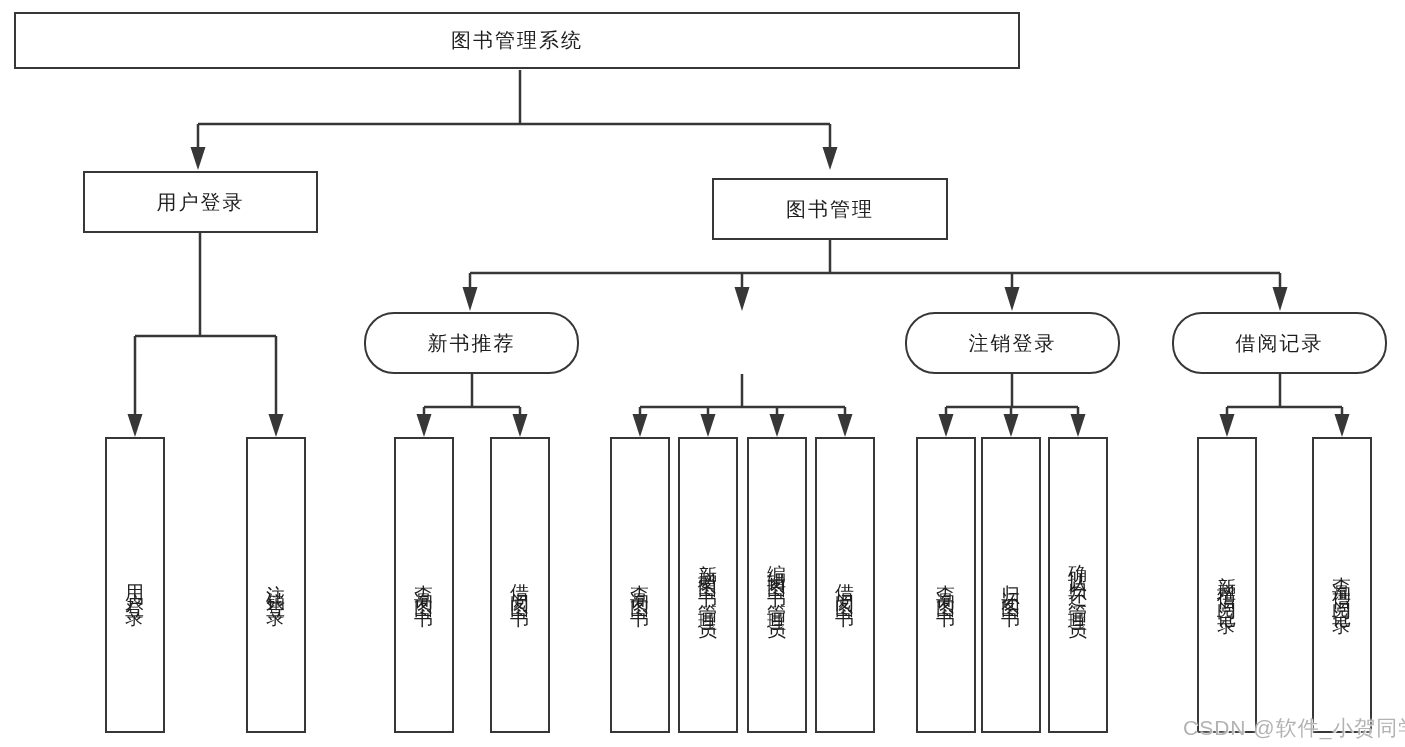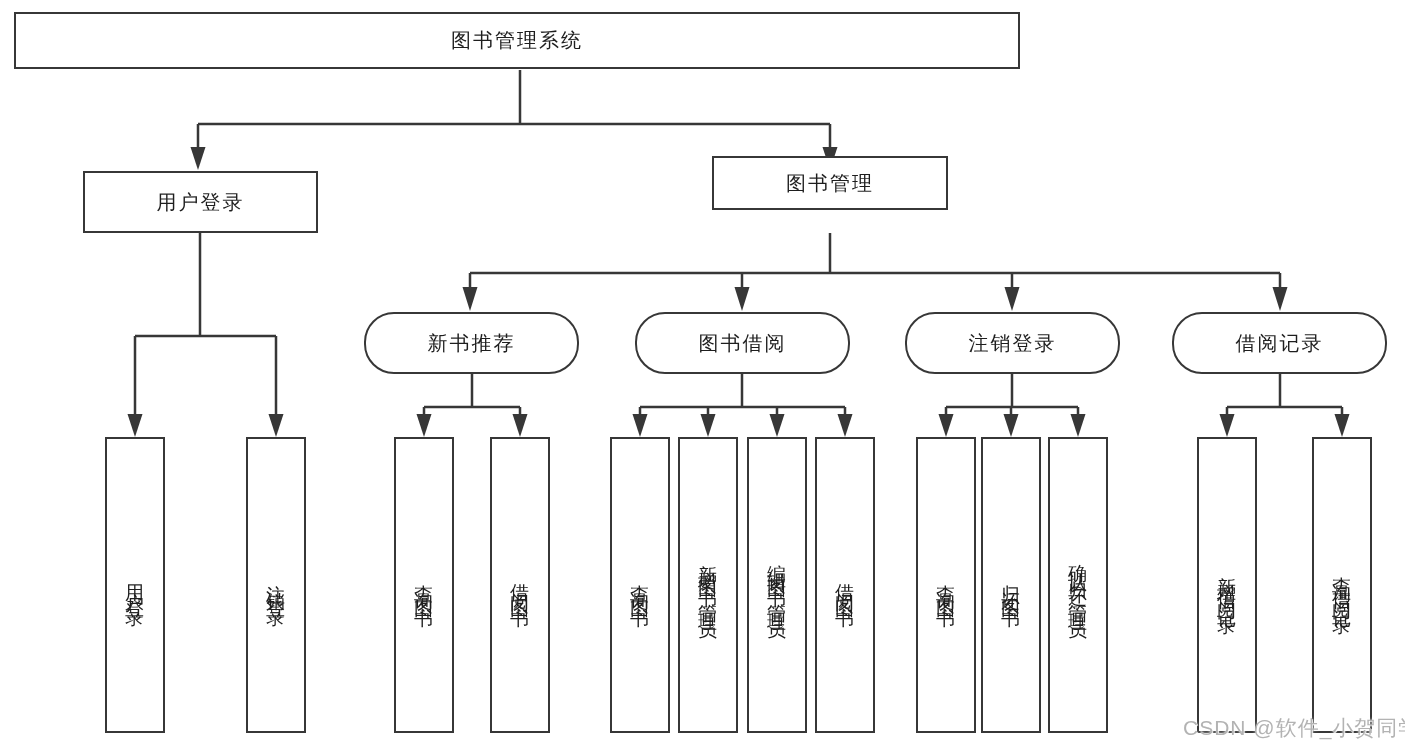--- a/index.html
+++ b/index.html
@@ -71,24 +71,23 @@
       <polygon points="1003.5,414 1018.5,414 1011,437"></polygon>
       <polygon points="1070.5,414 1085.5,414 1078,437"></polygon>
       <polygon points="1219.5,414 1234.5,414 1227,437"></polygon>
       <polygon points="1334.5,414 1349.5,414 1342,437"></polygon>
     </g>
   </svg>
 
   <div class="node" style="left:14px;top:12px;width:1006px;height:57px">图书管理系统</div>
 
   <div class="node" style="left:83px;top:171px;width:235px;height:62px">用户登录</div>
-  <div class="node" style="left:712px;top:156px;width:236px;height:54px">图书管理</div>
+  <div class="node" style="left:712px;top:178px;width:236px;height:62px">图书管理</div>
 
   <div class="node lvl" style="left:364px">新书推荐</div>
-  <div class="node lvl" style="left:635px">图书借阅</div>
   <div class="node lvl" style="left:905px">注销登录</div>
   <div class="node lvl" style="left:1172px">借阅记录</div>
 
   <div class="node leaf" style="left:105px">用户登录</div>
   <div class="node leaf" style="left:246px">注销登录</div>
 
   <div class="node leaf" style="left:394px">查询图书</div>
   <div class="node leaf" style="left:490px">借阅图书</div>
 
   <div class="node leaf" style="left:610px">查询图书</div>

